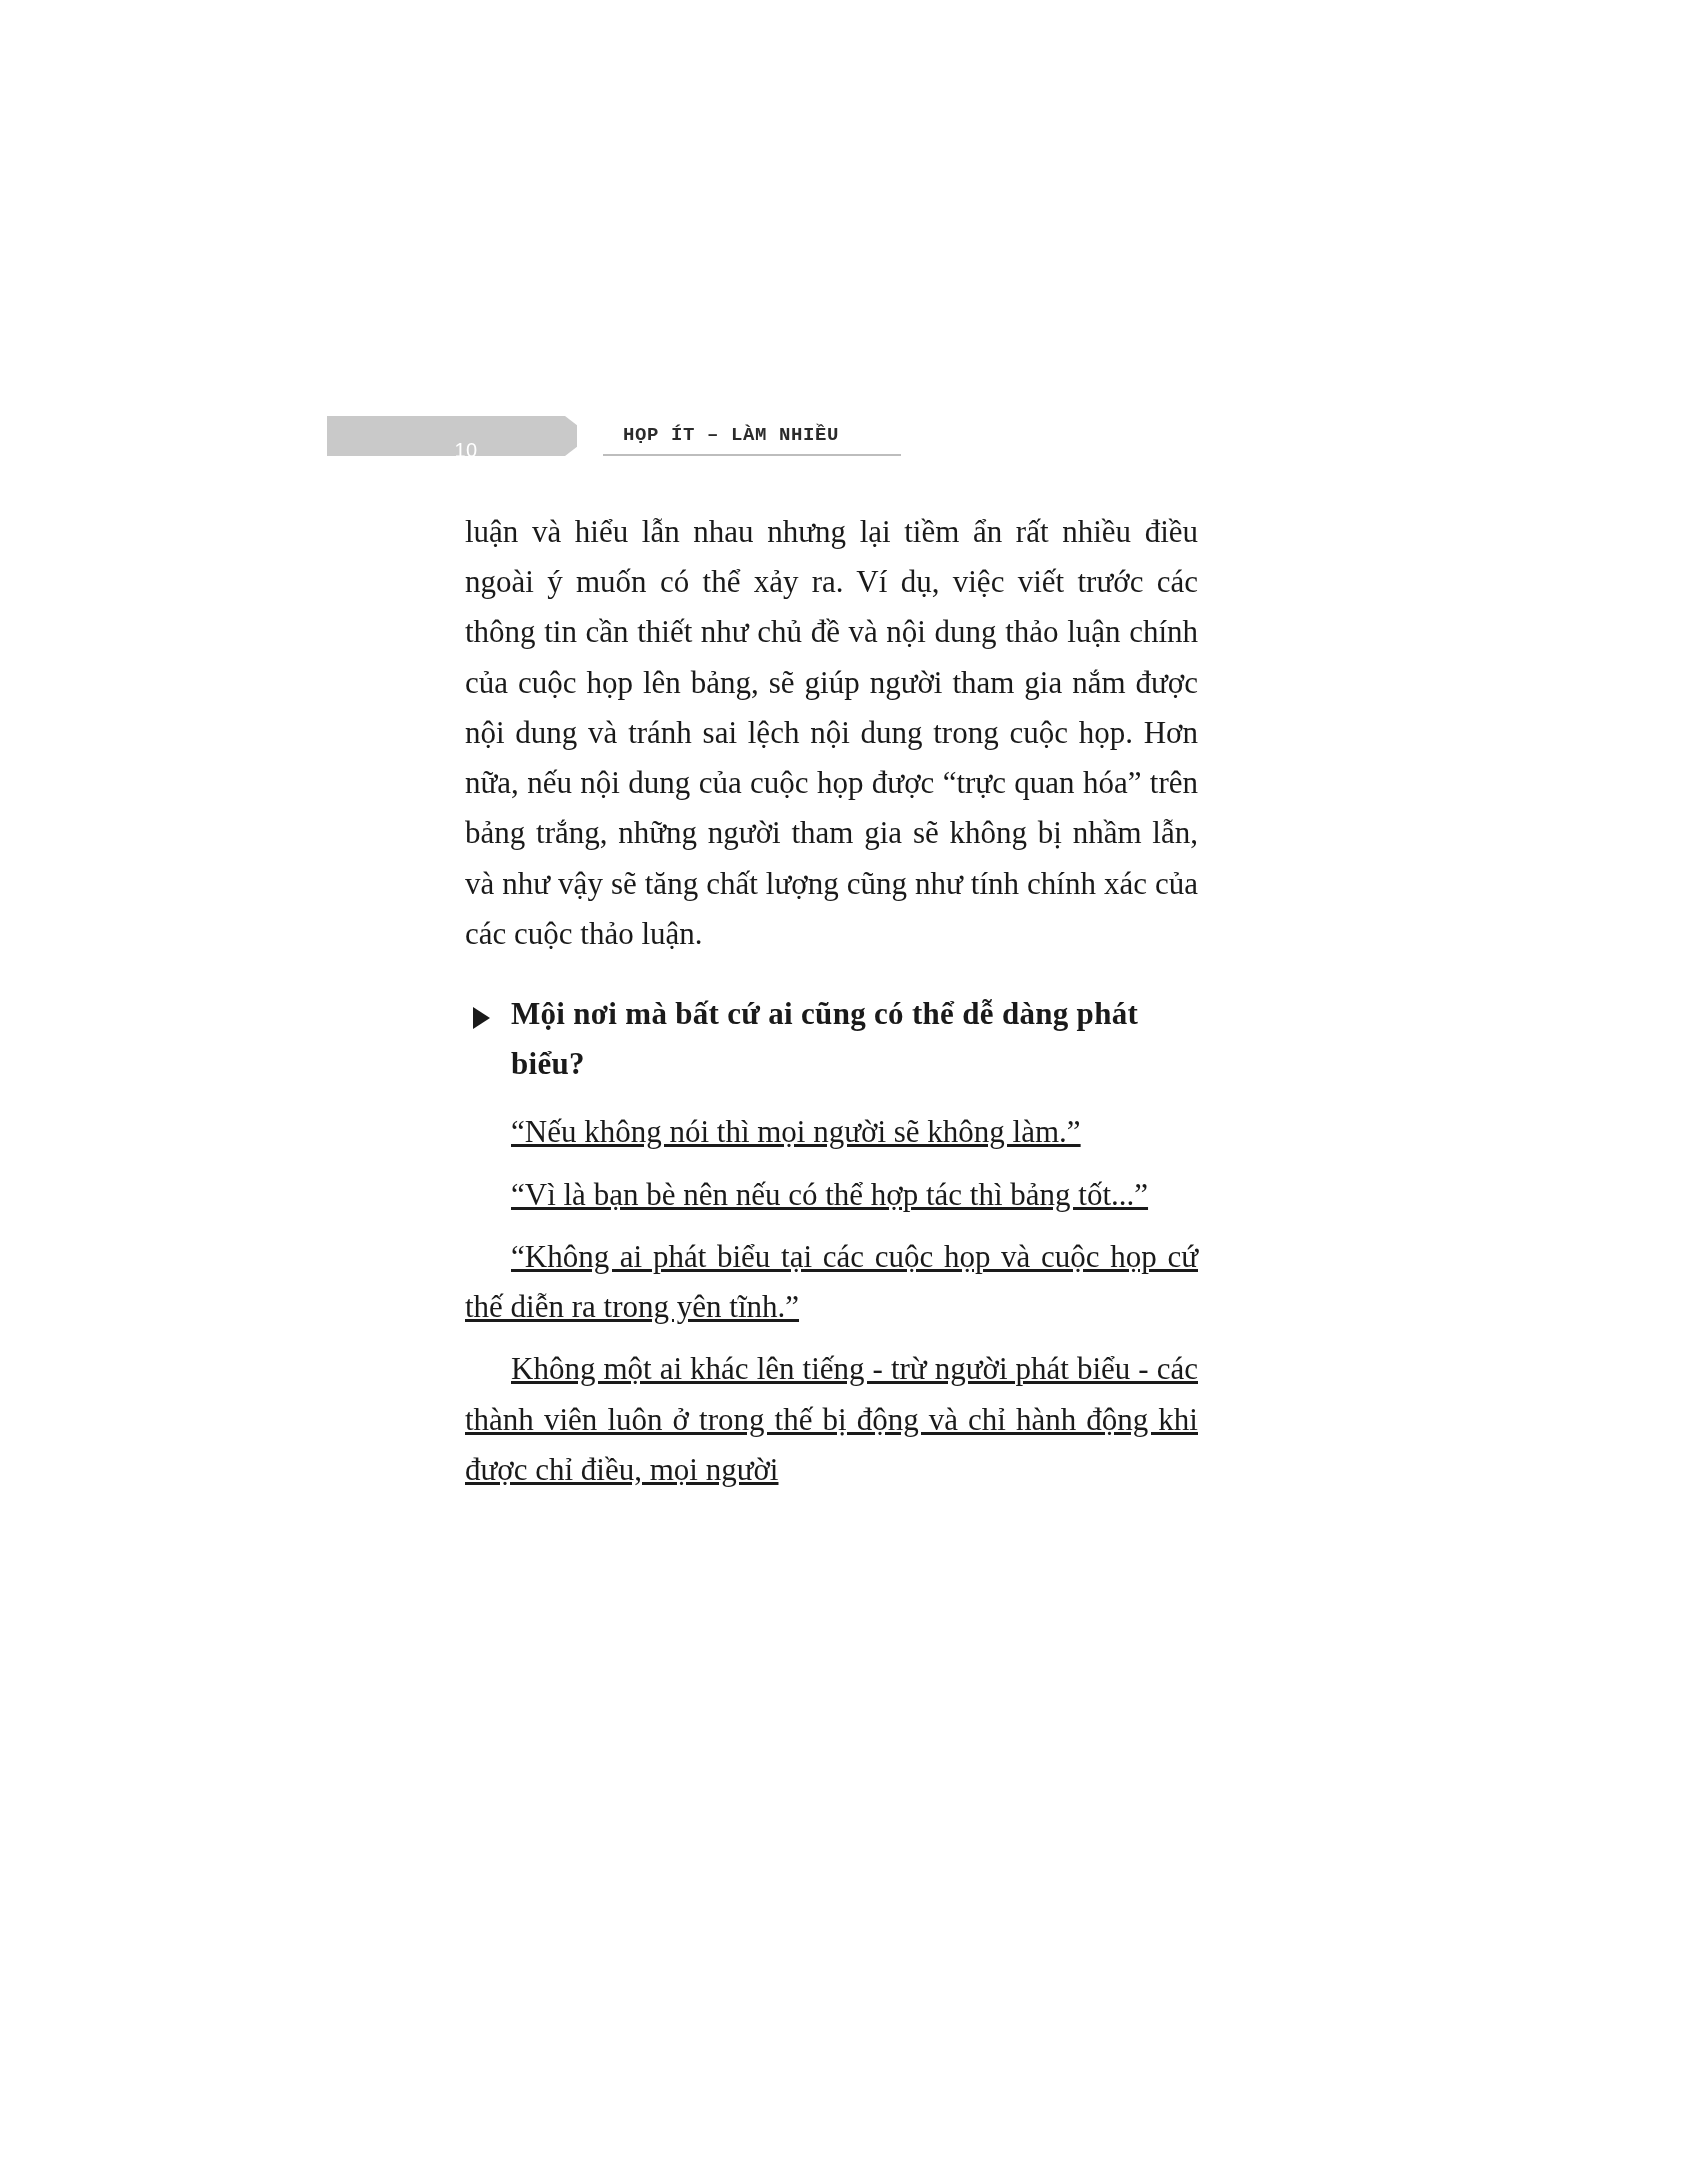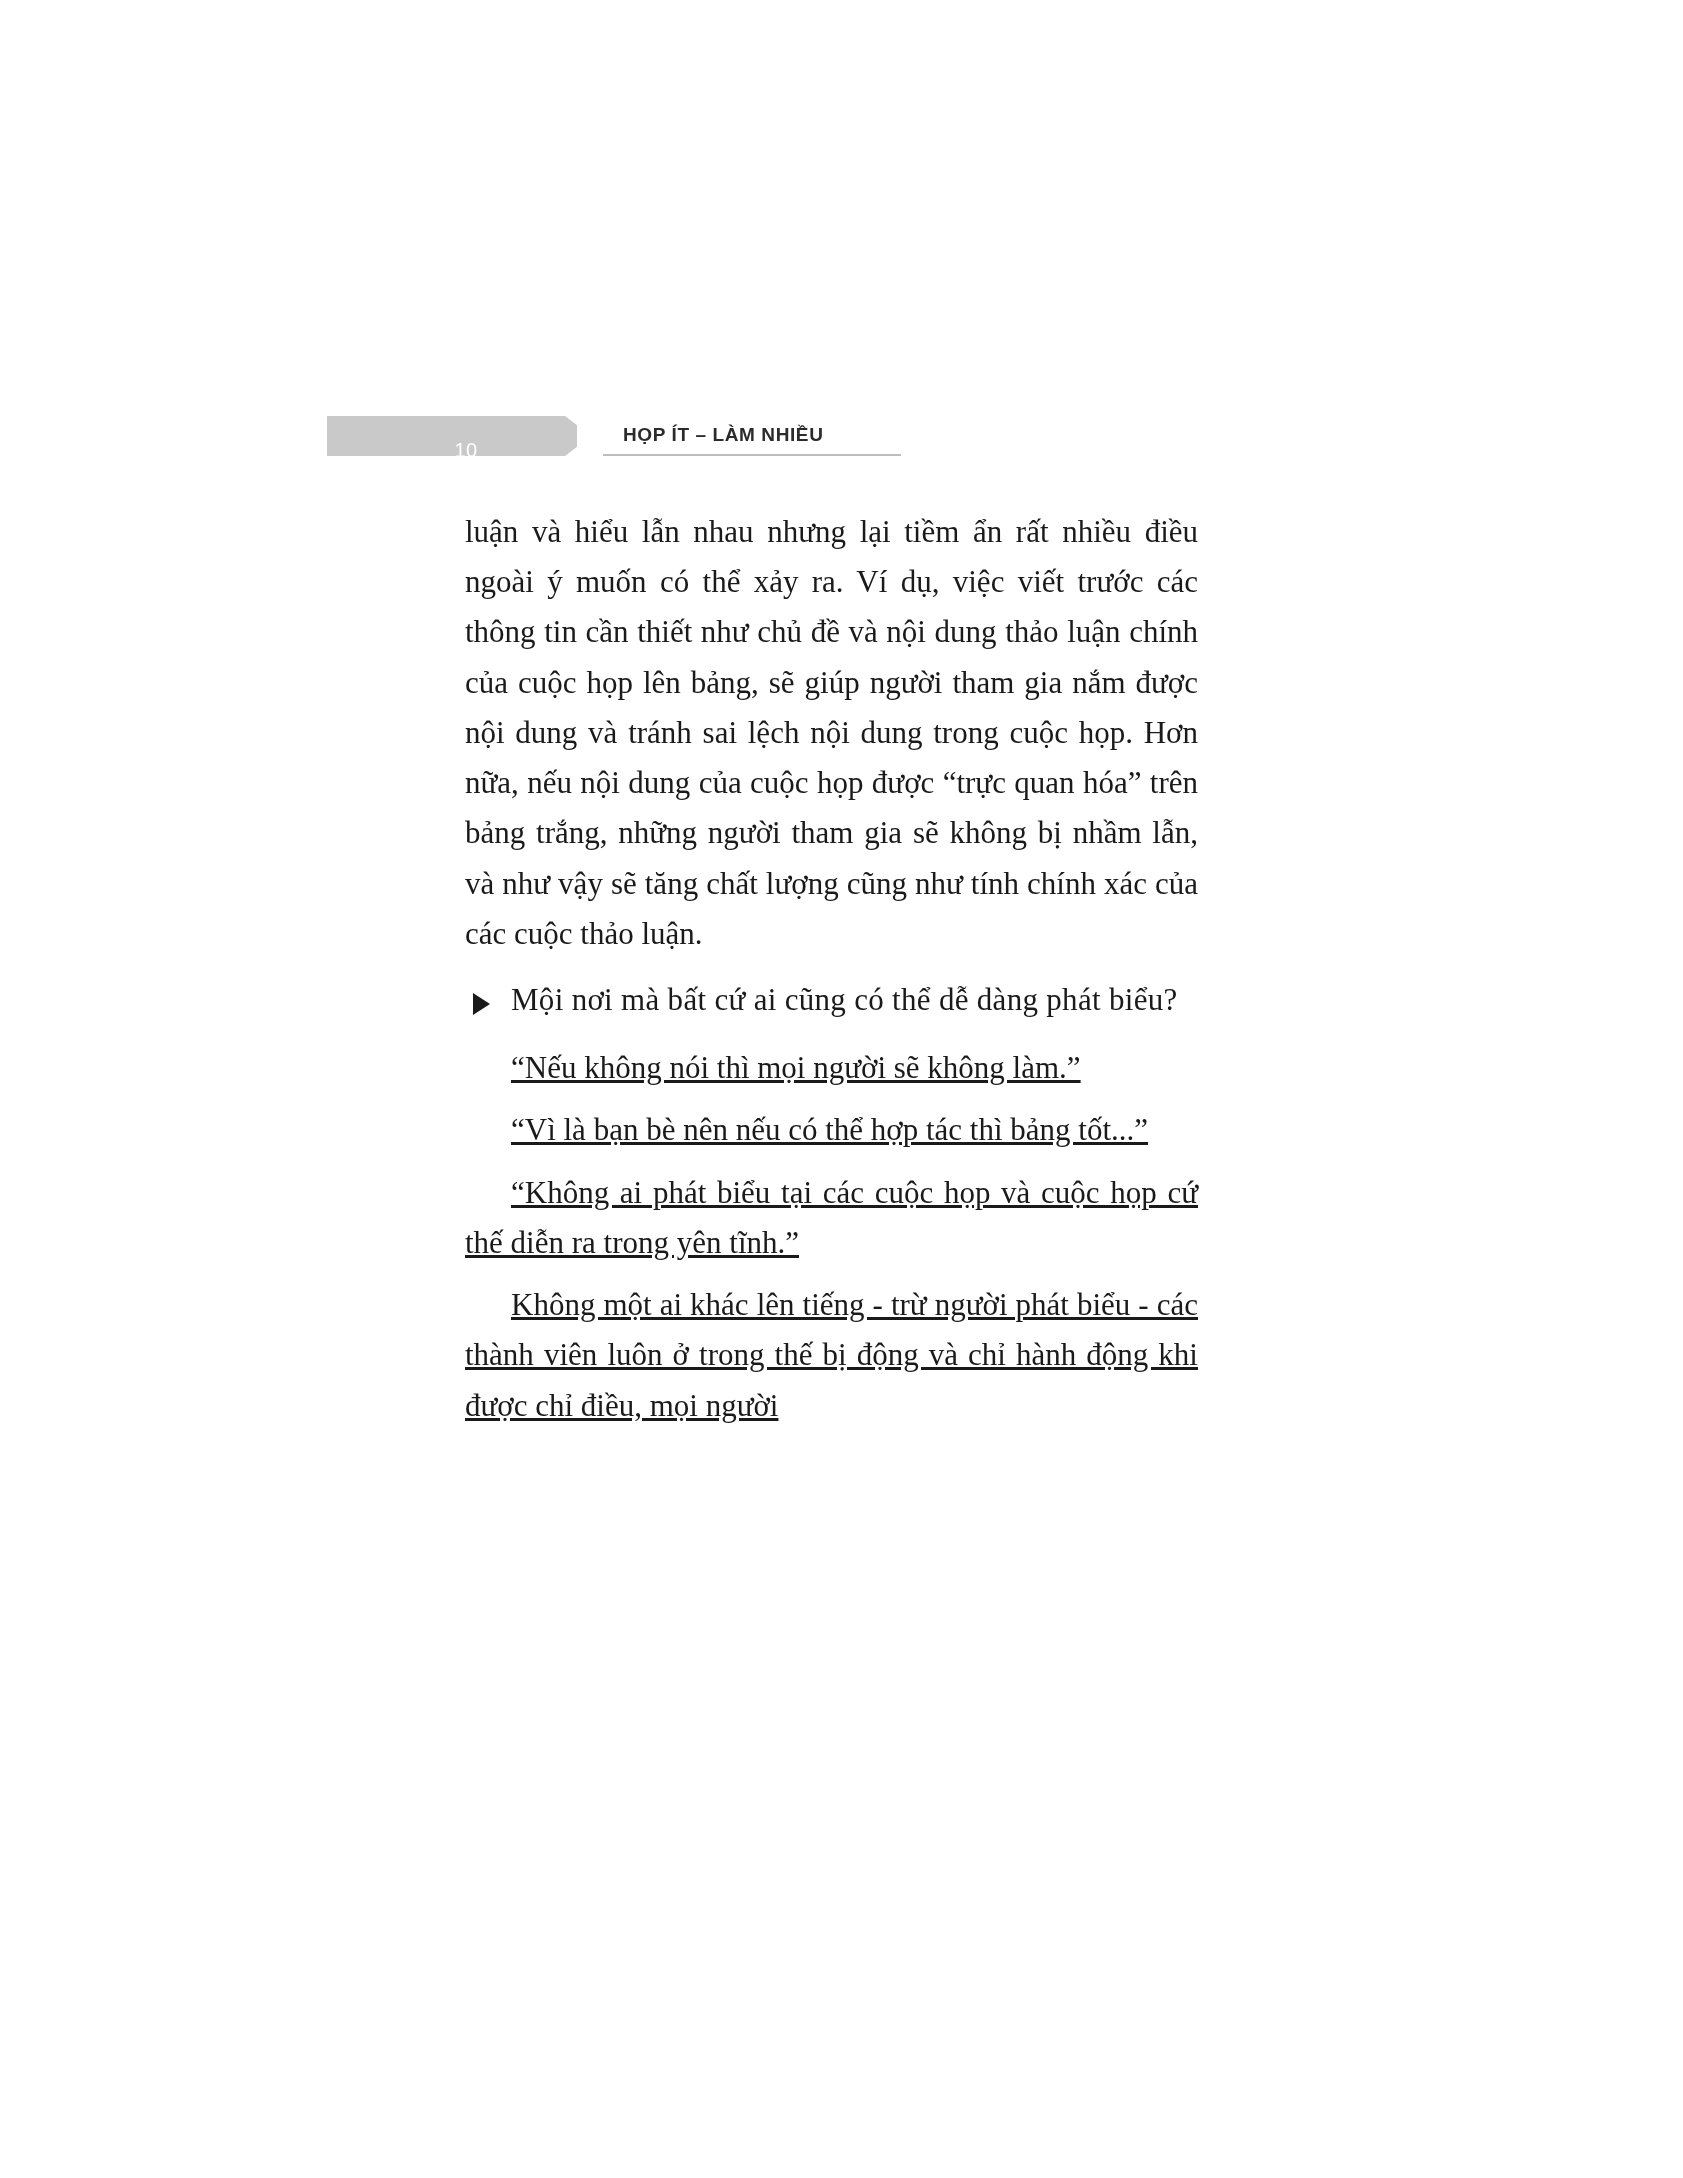--- a/index.html
+++ b/index.html
@@ -58,21 +58,21 @@
   }
   .header-arrow-inner {
     width: 0;
     height: 0;
     border-top: 20px solid transparent;
     border-bottom: 20px solid transparent;
     border-left: 26px solid #ffffff;
     margin-left: -14px;
   }
   .header-title {
-    font-family: Liberation Sans, sans-serif;
+    font-family: Liberation Mono, monospace;
     font-size: 19px;
     font-weight: bold;
     color: #2b2b2b;
     letter-spacing: 0.6px;
     display: flex;
     align-items: center;
     padding-left: 20px;
     flex: 1;
     border-bottom: 2px solid #bdbdbd;
   }
@@ -101,24 +101,24 @@
     text-decoration: underline;
   }
   p.nojustify {
     text-align: left;
   }
   .spacer-sm { height: 12px; }
 
   
   .subhead {
     position: relative;
-    margin-top: 16px;
+    margin-top: 30px;
     margin-bottom: 18px;
     padding-left: 46px;
-    font-weight: normal;
+    font-weight: bold;
     font-size: 31px;
     line-height: 1.62;
     letter-spacing: 0.3px;
   }
   .subhead .tri {
     position: absolute;
     left: 8px;
     top: 18px;
     width: 0;
     height: 0;

